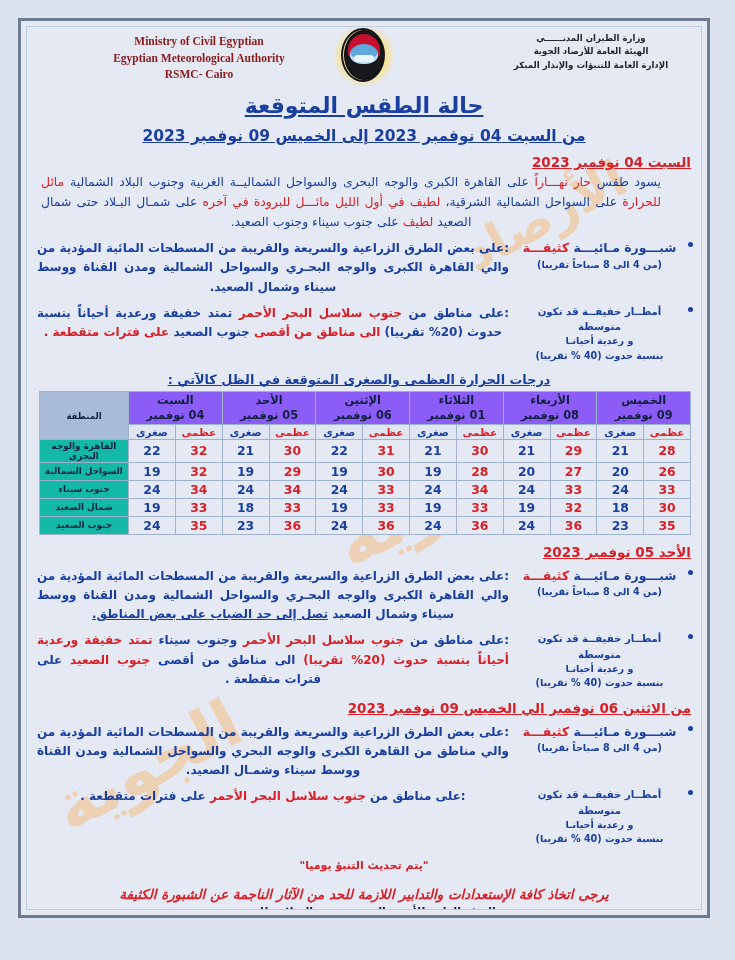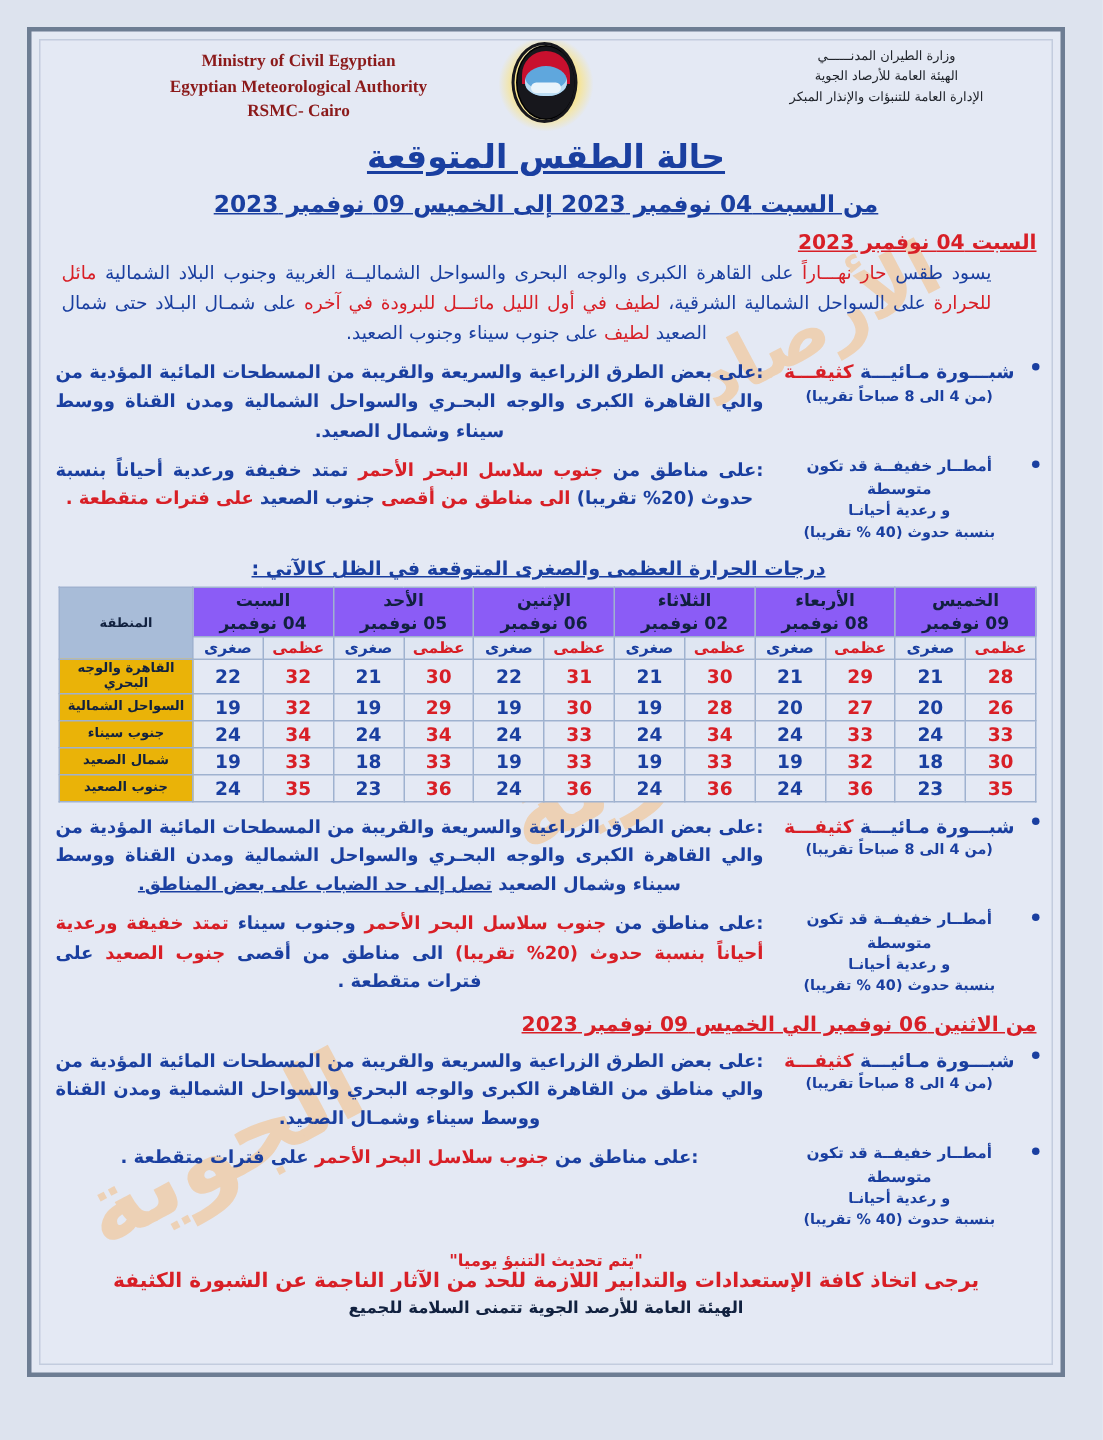--- a/index.html
+++ b/index.html
@@ -34,21 +34,21 @@
   
   .hdr{position:relative;height:62px;}
   .hdr-en{
     position:absolute;left:52px;top:6px;width:240px;text-align:center;
     direction:ltr;
     font-family:"Liberation Serif","DejaVu Serif",serif;
     font-weight:bold;font-size:11.5px;line-height:1.45;color:#8b1a1a;
   }
   .hdr-ar{
     position:absolute;right:10px;top:5px;width:200px;text-align:center;
-    font-size:8.6px;line-height:1.55;color:#20242b;font-weight:normal;
+    font-size:8.6px;line-height:1.55;color:#20242b;font-weight:bold;
   }
   .logo{position:absolute;left:50%;top:2px;transform:translateX(-50%);
         width:46px;height:54px;}
   .logo .glow{position:absolute;left:-9px;top:-5px;width:64px;height:64px;
       border-radius:50%;
       background:radial-gradient(circle,#fff6b0 0%,#ffe26a 38%,rgba(255,226,106,0) 70%);}
   .logo .oval{position:absolute;left:4px;top:2px;width:38px;height:48px;
       border-radius:50%;background:#17171c;overflow:hidden;
       box-shadow:0 0 0 1px #000;}
   .logo .redarc{position:absolute;left:3px;top:3px;width:32px;height:22px;
@@ -118,26 +118,26 @@
   }
   th.dayh{
     background:#8b5cf6;color:#11213f;font-size:11.4px;line-height:1.3;
     padding:2px 0 3px;
   }
   th.regh{background:#a8bcd8;color:#11213f;font-size:8.6px;width:88px;}
   td.mx{color:#d81f26;font-size:10.4px;background:#dfe6f2;}
   td.mn{color:#1a3fa0;font-size:10.4px;background:#dfe6f2;}
   td.vmx{color:#d81f26;font-size:12.4px;background:#e4e9f4;}
   td.vmn{color:#1a3fa0;font-size:12.4px;background:#e4e9f4;}
-  td.reg{color:#11213f;font-size:8.8px;text-align:center;background:#eab308;}
+  td.reg{color:#11213f;font-size:8.8px;text-align:center;background:#14b8a6;}
 
   
   .foot{margin-top:12px;text-align:center;}
   .f1{color:#d81f26;font-weight:bold;font-size:11px;}
-  .f2{color:#d81f26;font-weight:bold;font-size:13.4px;margin-top:0;}
+  .f2{color:#d81f26;font-weight:bold;font-size:13.4px;margin-top:15px;font-style:italic;}
   .f3{color:#11213f;font-weight:bold;font-size:11px;margin-top:3px;}
 </style>
 </head>
 <body>
 
 <div class="page">
   <div class="inner">
 
     <div class="wm wm1">الجوية</div>
     <div class="wm wm2">الجوية</div>
@@ -199,21 +199,21 @@
                 <th class="dayh" colspan="2">
                   <div>الخميس</div>
                   <div>09 نوفمبر</div>
                 </th>
                 <th class="dayh" colspan="2">
                   <div>الأربعاء</div>
                   <div>08 نوفمبر</div>
                 </th>
                 <th class="dayh" colspan="2">
                   <div>الثلاثاء</div>
-                  <div>02 نوفمبر</div>
+                  <div>01 نوفمبر</div>
                 </th>
                 <th class="dayh" colspan="2">
                   <div>الإثنين</div>
                   <div>06 نوفمبر</div>
                 </th>
                 <th class="dayh" colspan="2">
                   <div>الأحد</div>
                   <div>05 نوفمبر</div>
                 </th>
                 <th class="dayh" colspan="2">
@@ -311,20 +311,21 @@
                 <td class="vmn">23</td>
                 <td class="vmx">35</td>
                 <td class="vmn">24</td>
                 <td class="reg">جنوب الصعيد</td>
               </tr>
             </tbody>
         </table>
       </div>
 
       <div>
+        <div class="dayhead">الأحد 05 نوفمبر 2023</div>
         <div class="bullet">
           <div class="blabel">
               <span class="dot"></span>
               <div class="big"><span class="b">شبـــورة مـائيـــة </span><span class="r">كثيفـــة</span></div>
               <div class="note">(من 4 الى 8 صباحاً تقريبا)</div>
             </div>
           <div class="btext"><span class="b">:على بعض الطرق الزراعية والسريعة والقريبة من المسطحات المائية المؤدية من والي القاهرة الكبرى والوجه البحـري والسواحل الشمالية ومدن القناة ووسط سيناء وشمال الصعيد </span><span class="b u">تصل إلى حد الضباب على بعض المناطق.</span></div>
         </div>
         <div class="bullet">
           <div class="blabel">

